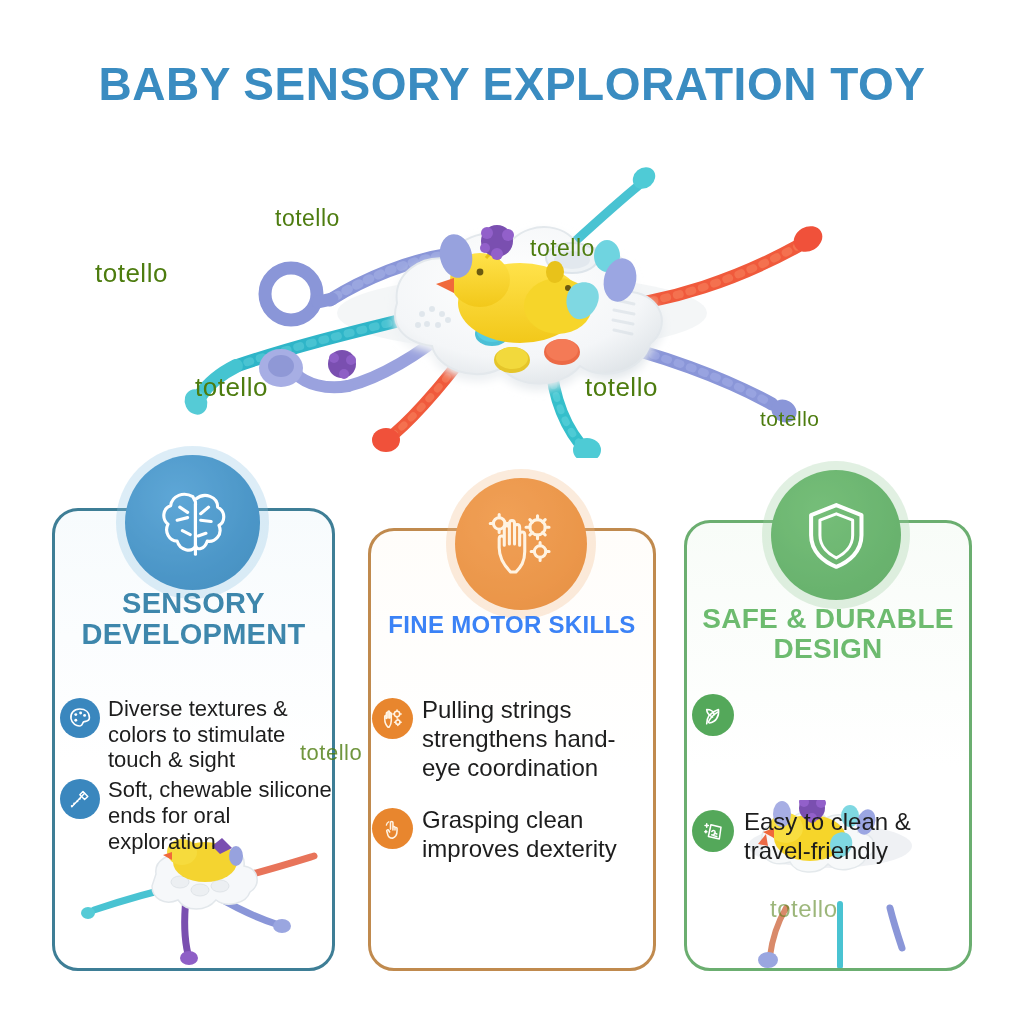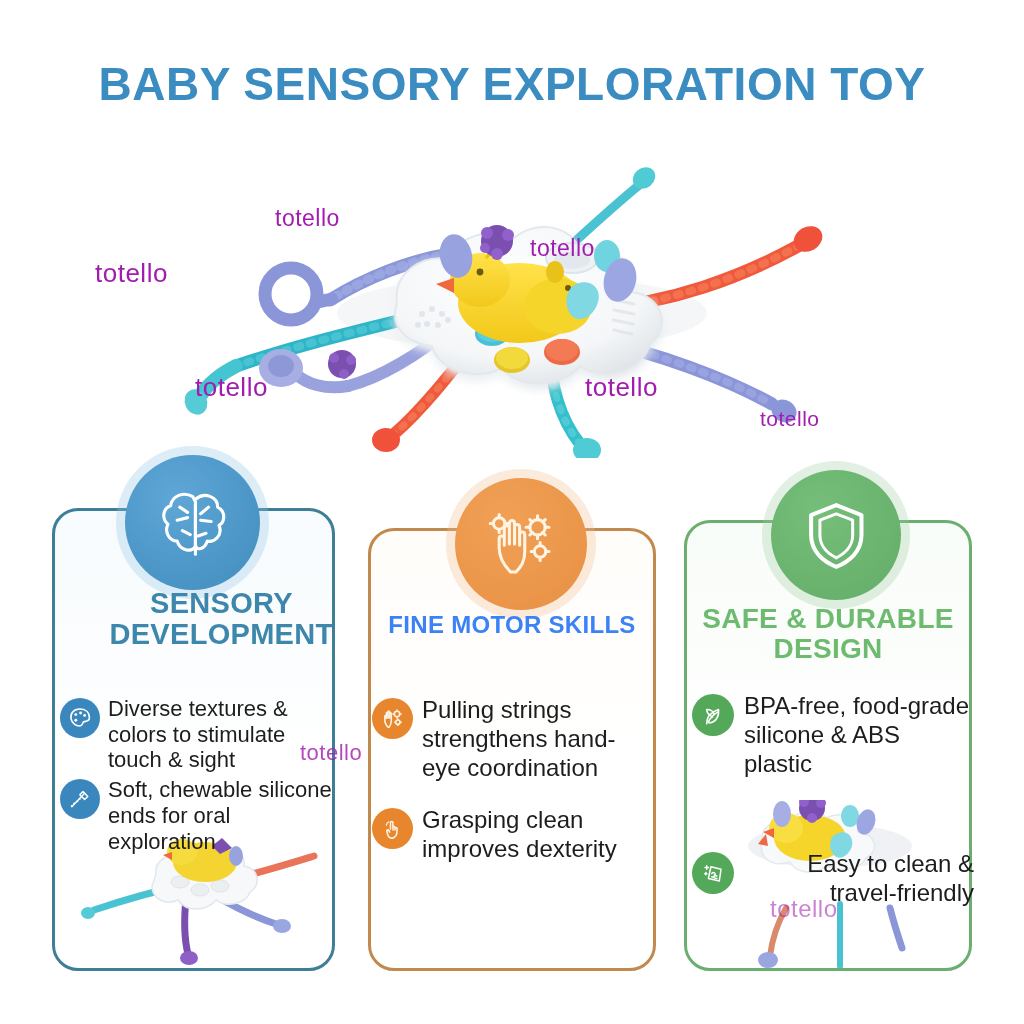--- a/index.html
+++ b/index.html
@@ -17,21 +17,21 @@
     font-size:46px;font-weight:bold;letter-spacing:0.5px;
     color:#3A8CC1;
     font-family:"Liberation Sans","DejaVu Sans",sans-serif;
   }
 
   
   .hero{position:absolute;left:150px;top:128px;width:730px;height:330px;}
   .hero svg{width:100%;height:100%;display:block;}
 
   
-  .wm{position:absolute;color:#a21caf;font-size:23px;font-family:"Liberation Sans","DejaVu Sans",sans-serif;letter-spacing:.5px;pointer-events:none;}
+  .wm{position:absolute;color:#4d7c0f;font-size:23px;font-family:"Liberation Sans","DejaVu Sans",sans-serif;letter-spacing:.5px;pointer-events:none;}
   .wm.big{font-size:26px;}
 
   
   .cards{position:absolute;left:0;top:0;width:1024px;height:1024px;}
   .card{
     position:absolute;
     border-radius:26px;
     background:rgba(255,255,255,0.0);
     box-sizing:border-box;
   }
@@ -52,21 +52,21 @@
   .badge2{left:455px;top:478px;width:132px;height:132px;background:radial-gradient(circle at 38% 32%,#F09440 0%,#E8862E 65%,#DE7C26 100%);}
   .badge2 .ring{background:#F3BC8C;}
   .badge3{left:771px;top:470px;width:130px;height:130px;background:radial-gradient(circle at 38% 32%,#66B869 0%,#54A85A 65%,#4E9E53 100%);}
   .badge3 .ring{background:#9BCE9E;}
 
   
   .chead{
     position:absolute;text-align:center;font-weight:bold;line-height:1.07;
     font-family:"Liberation Sans","DejaVu Sans",sans-serif;
   }
-  .chead1{left:64px;top:588px;width:283px;font-size:29px;color:#3E87AC;letter-spacing:.3px;padding-left:16px;}
+  .chead1{left:52px;top:588px;width:283px;font-size:29px;color:#3E87AC;letter-spacing:.3px;}
   .chead2{left:368px;top:612px;width:288px;font-size:24px;color:#3b82f6;letter-spacing:.3px;}
   .chead3{left:681px;top:604px;width:294px;font-size:28px;color:#6DBB6F;letter-spacing:.3px;}
 
   
   .bullets{position:absolute;}
   .b1{left:60px;top:672px;width:275px;}
   .b2{left:372px;top:696px;width:282px;}
   .b3{left:692px;top:692px;width:282px;}
   .bullet{position:relative;display:flex;align-items:flex-start;margin-bottom:4px;}
   .bdot{
@@ -80,21 +80,21 @@
   .btxt{
     font-size:23px;line-height:1.21;color:#1d1d1d;
     font-family:"Liberation Sans","DejaVu Sans",sans-serif;
   }
   .b1 .btxt{font-size:22px;line-height:1.17;}
   .b2 .btxt{font-size:24px;line-height:1.20;}
   .b3 .btxt{font-size:24px;line-height:1.20;}
   .b1 .bullet{margin-bottom:0px;margin-top:24px;}
   .b1 .bullet.second{margin-top:4px;}
   .b2 .bullet.second{margin-top:24px;}
-  .b3 .bullet.second{margin-top:72px;text-align:right;}
+  .b3 .bullet.second{margin-top:72px;}
 
   
   .thumb{position:absolute;}
   .thumb svg{display:block;width:100%;height:100%;}
   .thumb1{left:60px;top:838px;width:270px;height:128px;}
   .thumb3{left:700px;top:800px;width:262px;height:168px;}
 </style>
 </head>
 <body>
 
@@ -415,21 +415,20 @@
 
     <div class="bullets b3">
       <div class="bullet">
         <span class="bdot">
           <svg viewBox="0 0 32 32" fill="none" stroke="#ffffff" stroke-width="1.9" stroke-linecap="round" stroke-linejoin="round" xmlns="http://www.w3.org/2000/svg">
             <path d="M8 26 C 8 18, 13 12, 22 9 C 23 17, 19 24, 11 25"></path>
             <path d="M10 24 C 12 19, 16 15, 21 12"></path>
             <path d="M15 18 C 11 16, 8 13, 8 9 C 13 9, 16 11, 17 15"></path>
           </svg>
         </span>
-        <span class="btxt">BPA-free, food-grade silicone &amp; ABS plastic</span>
       </div>
       <div class="bullet second">
         <span class="bdot">
           <svg viewBox="0 0 32 32" fill="none" stroke="#ffffff" stroke-width="1.8" stroke-linecap="round" stroke-linejoin="round" xmlns="http://www.w3.org/2000/svg">
             <path d="M13 8 L 25 11 L 23 25 L 10 22 Z"></path>
             <path d="M14 16 c 2 -2 4 -1 4 1 c 0 2 -2 4 -4 3"></path>
             <path d="M17 18 l 3 1 M16 21 l 4 1"></path>
             <path d="M8 7 l 0 4 M6 9 l 4 0"></path>
             <path d="M7 15 l 0 2.6 M5.7 16.3 l 2.6 0"></path>
           </svg>

